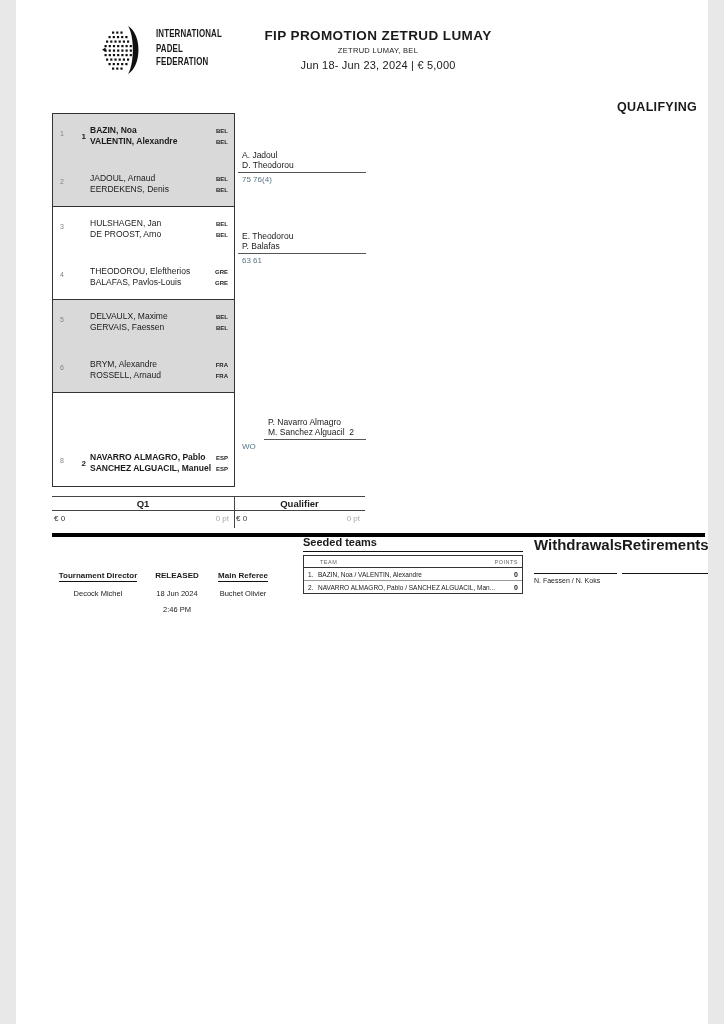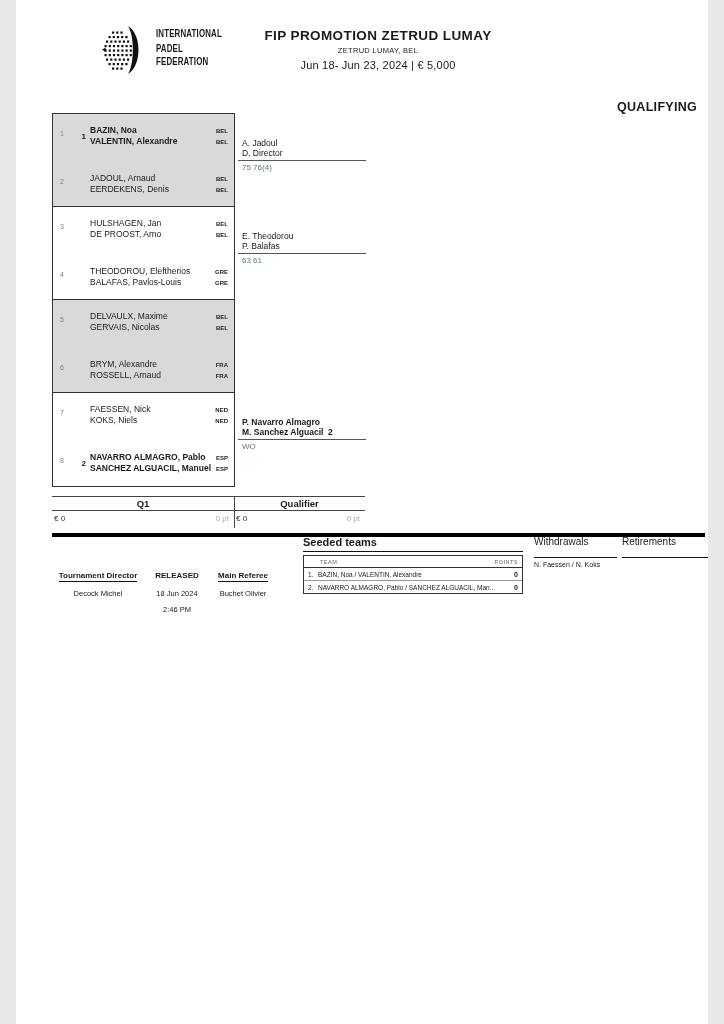--- a/index.html
+++ b/index.html
@@ -26,24 +26,24 @@
   .team{position:absolute;left:0;right:0;height:22px;}
   .team.t1{top:11px;} .team.t2{top:59px;}
   .pos{position:absolute;left:3px;top:5px;width:12px;text-align:center;font-size:7px;color:#818181;}
   .seed{position:absolute;left:23px;top:7px;width:10px;text-align:right;font-size:8px;font-weight:bold;}
   .names{position:absolute;left:37px;top:0;font-size:8.5px;line-height:10.5px;white-space:nowrap;}
   .names.bold{font-weight:bold;}
   .flags{position:absolute;right:6px;top:1px;font-size:6px;font-weight:bold;line-height:10.5px;color:#222;}
 
   
   .winner{position:absolute;left:222px;width:128px;}
-  .w0{top:138px;} .w1{top:231px;} .w2{top:324px;} .w3{top:417px;}
+  .w0{top:150px;} .w1{top:231px;} .w2{top:324px;} .w3{top:417px;}
   .wnames{border-bottom:1.5px solid #555;padding:0 0 2px 4px;font-size:8.5px;line-height:10px;}
   .wnames div{white-space:pre;}
-  .wnames.bold{font-weight:bold;}
+  .wnames.bold{font-weight:normal;margin-left:26px;}
   .wscore{padding-left:4px;margin-top:2px;font-size:8px;color:var(--score,#587586);}
 
   
   .roundstrip{position:absolute;left:36px;top:496px;width:313px;border-top:1px solid #444;}
   .rlabels{display:flex;border-bottom:1px solid #444;height:13px;}
   .rlabels .c1{width:182px;} .rlabels .c2{width:131px;}
   .rlabel{text-align:center;font-weight:bold;font-size:9.5px;line-height:13px;}
   .rvalues{display:flex;height:17px;}
   .rvalues .c1{width:182px;position:relative;} .rvalues .c2{width:131px;position:relative;}
   .euro{position:absolute;left:2px;top:3px;font-size:8px;color:#333;}
@@ -66,21 +66,21 @@
                padding:2.5px 4px 2.5px 16px;color:#666;font-size:5.5px;letter-spacing:.5px;}
   .srow{display:flex;align-items:center;padding:2.5px 4px;border-bottom:1px solid #999;}
   .srow:last-child{border-bottom:none;}
   .snum{width:10px;}
   .sname{flex:1;white-space:nowrap;overflow:hidden;}
   .spts{width:12px;text-align:right;font-weight:bold;font-size:7px;}
 
   .wdcol{position:absolute;top:536px;}
   .wdcol.withdrawals{left:518px;width:83px;}
   .wdcol.retirements{left:606px;width:86px;}
-  .sec-title{font-size:10px;font-weight:normal;border-bottom:1.2px solid #111;padding-bottom:10px;}
+  .sec-title{font-size:15px;font-weight:bold;border-bottom:1.2px solid #111;padding-bottom:20px;}
   .wd-entries{font-size:7px;margin-top:2.5px;}
 </style>
 </head>
 <body>
 
 <div id="page">
 
   <svg class="logo-emblem" width="47" height="50" viewBox="0 0 47 50" fill="#111">
     <path d="M26,1 C 40,9 40,41 26,49 C 32.5,39 32.5,11 26,1 Z"></path>
     <polygon points="0,24.7 3.6,22.6 3.6,26.8"></polygon>
@@ -201,71 +201,60 @@
           <div>BEL</div>
         </div>
       </div>
     </div>
 
     <div class="group shaded">
       <div class="team t1">
         <span class="pos">5</span>
         <div class="names">
           <div>DELVAULX, Maxime</div>
-          <div>GERVAIS, Nicolas</div>
+          <div>GERVAIS, Faessen</div>
         </div>
         <div class="flags">
           <div>BEL</div>
           <div>BEL</div>
         </div>
       </div>
       <div class="team t2">
         <span class="pos">6</span>
         <div class="names">
           <div>BRYM, Alexandre</div>
           <div>ROSSELL, Arnaud</div>
         </div>
         <div class="flags">
           <div>FRA</div>
           <div>FRA</div>
         </div>
       </div>
     </div>
 
     <div class="group">
-      <div class="team t1">
-        <span class="pos">7</span>
-        <div class="names">
-          <div>FAESSEN, Nick</div>
-          <div>KOKS, Niels</div>
-        </div>
-        <div class="flags">
-          <div>NED</div>
-          <div>NED</div>
-        </div>
-      </div>
       <div class="team t2">
         <span class="pos">8</span>
         <span class="seed">2</span>
         <div class="names bold">
           <div>NAVARRO ALMAGRO, Pablo</div>
           <div>SANCHEZ ALGUACIL, Manuel</div>
         </div>
         <div class="flags">
           <div>ESP</div>
           <div>ESP</div>
         </div>
       </div>
     </div>
   </div>
 
   <div class="winner w0">
     <div class="wnames">
       <div>A. Jadoul</div>
-      <div>D. Director</div>
+      <div>D. Theodorou</div>
     </div>
     <div class="wscore">75 76(4)</div>
   </div>
   <div class="winner w1">
     <div class="wnames">
       <div>E. Theodorou</div>
       <div>P. Balafas</div>
     </div>
     <div class="wscore">63 61</div>
   </div>

